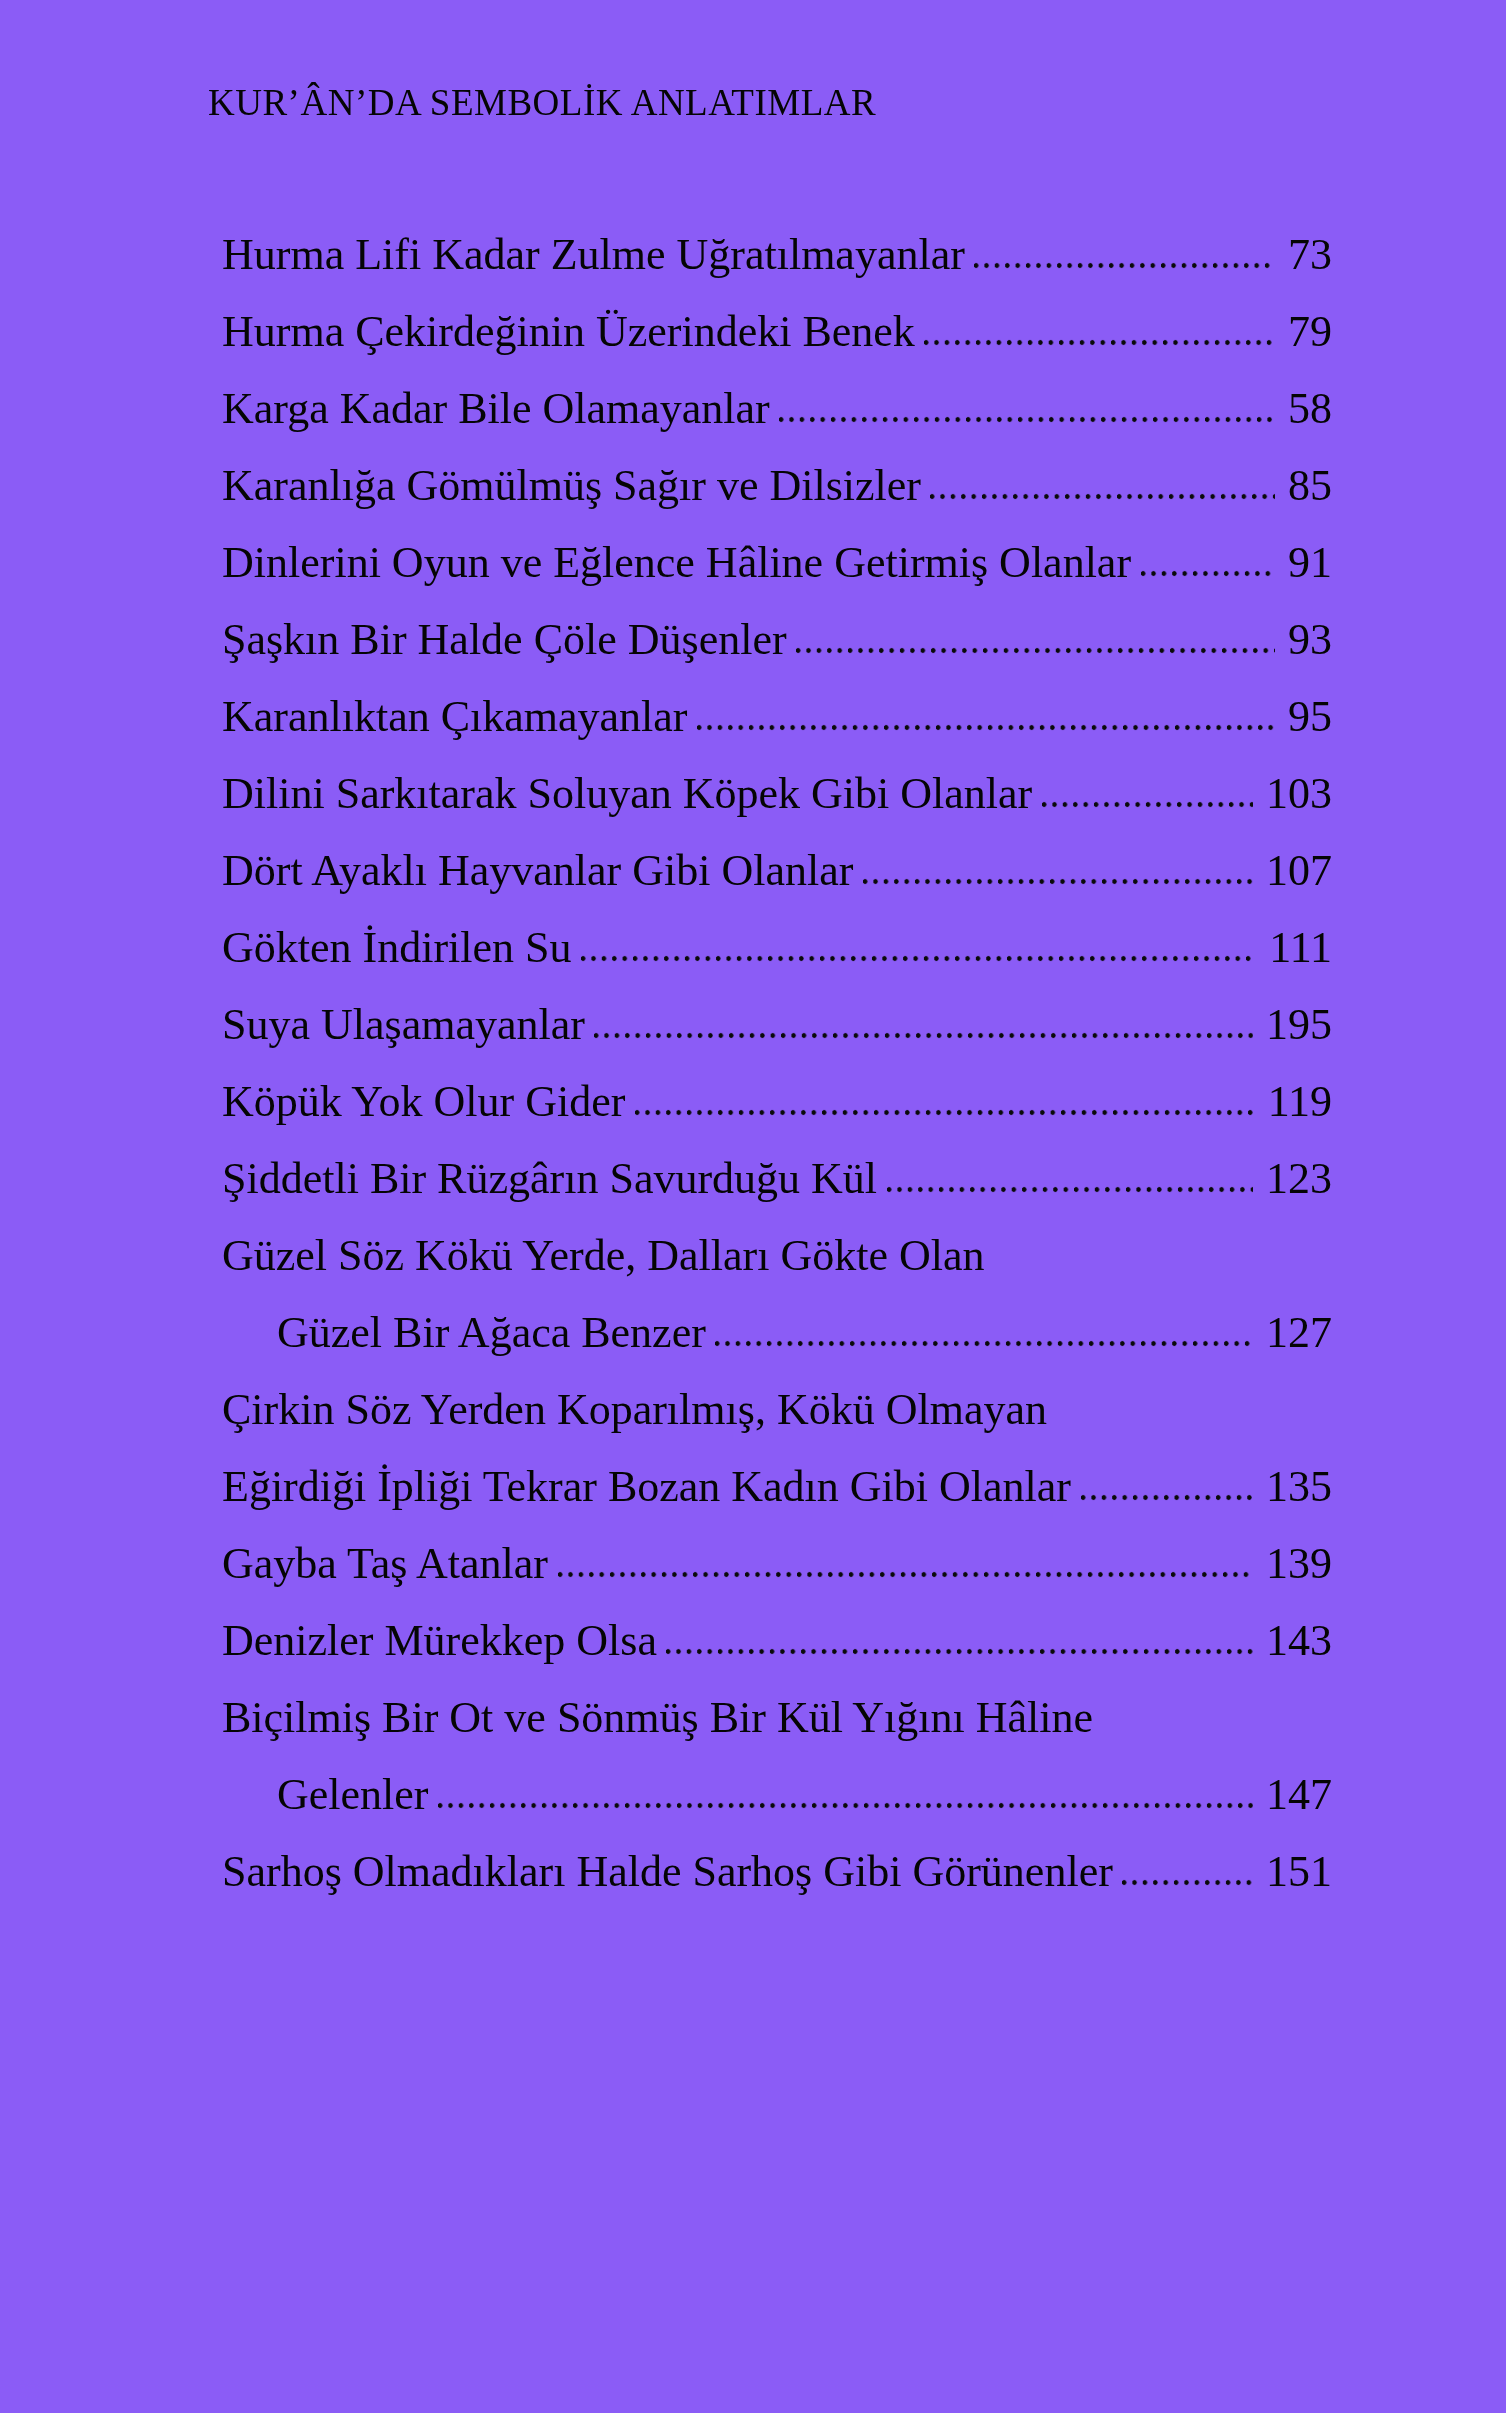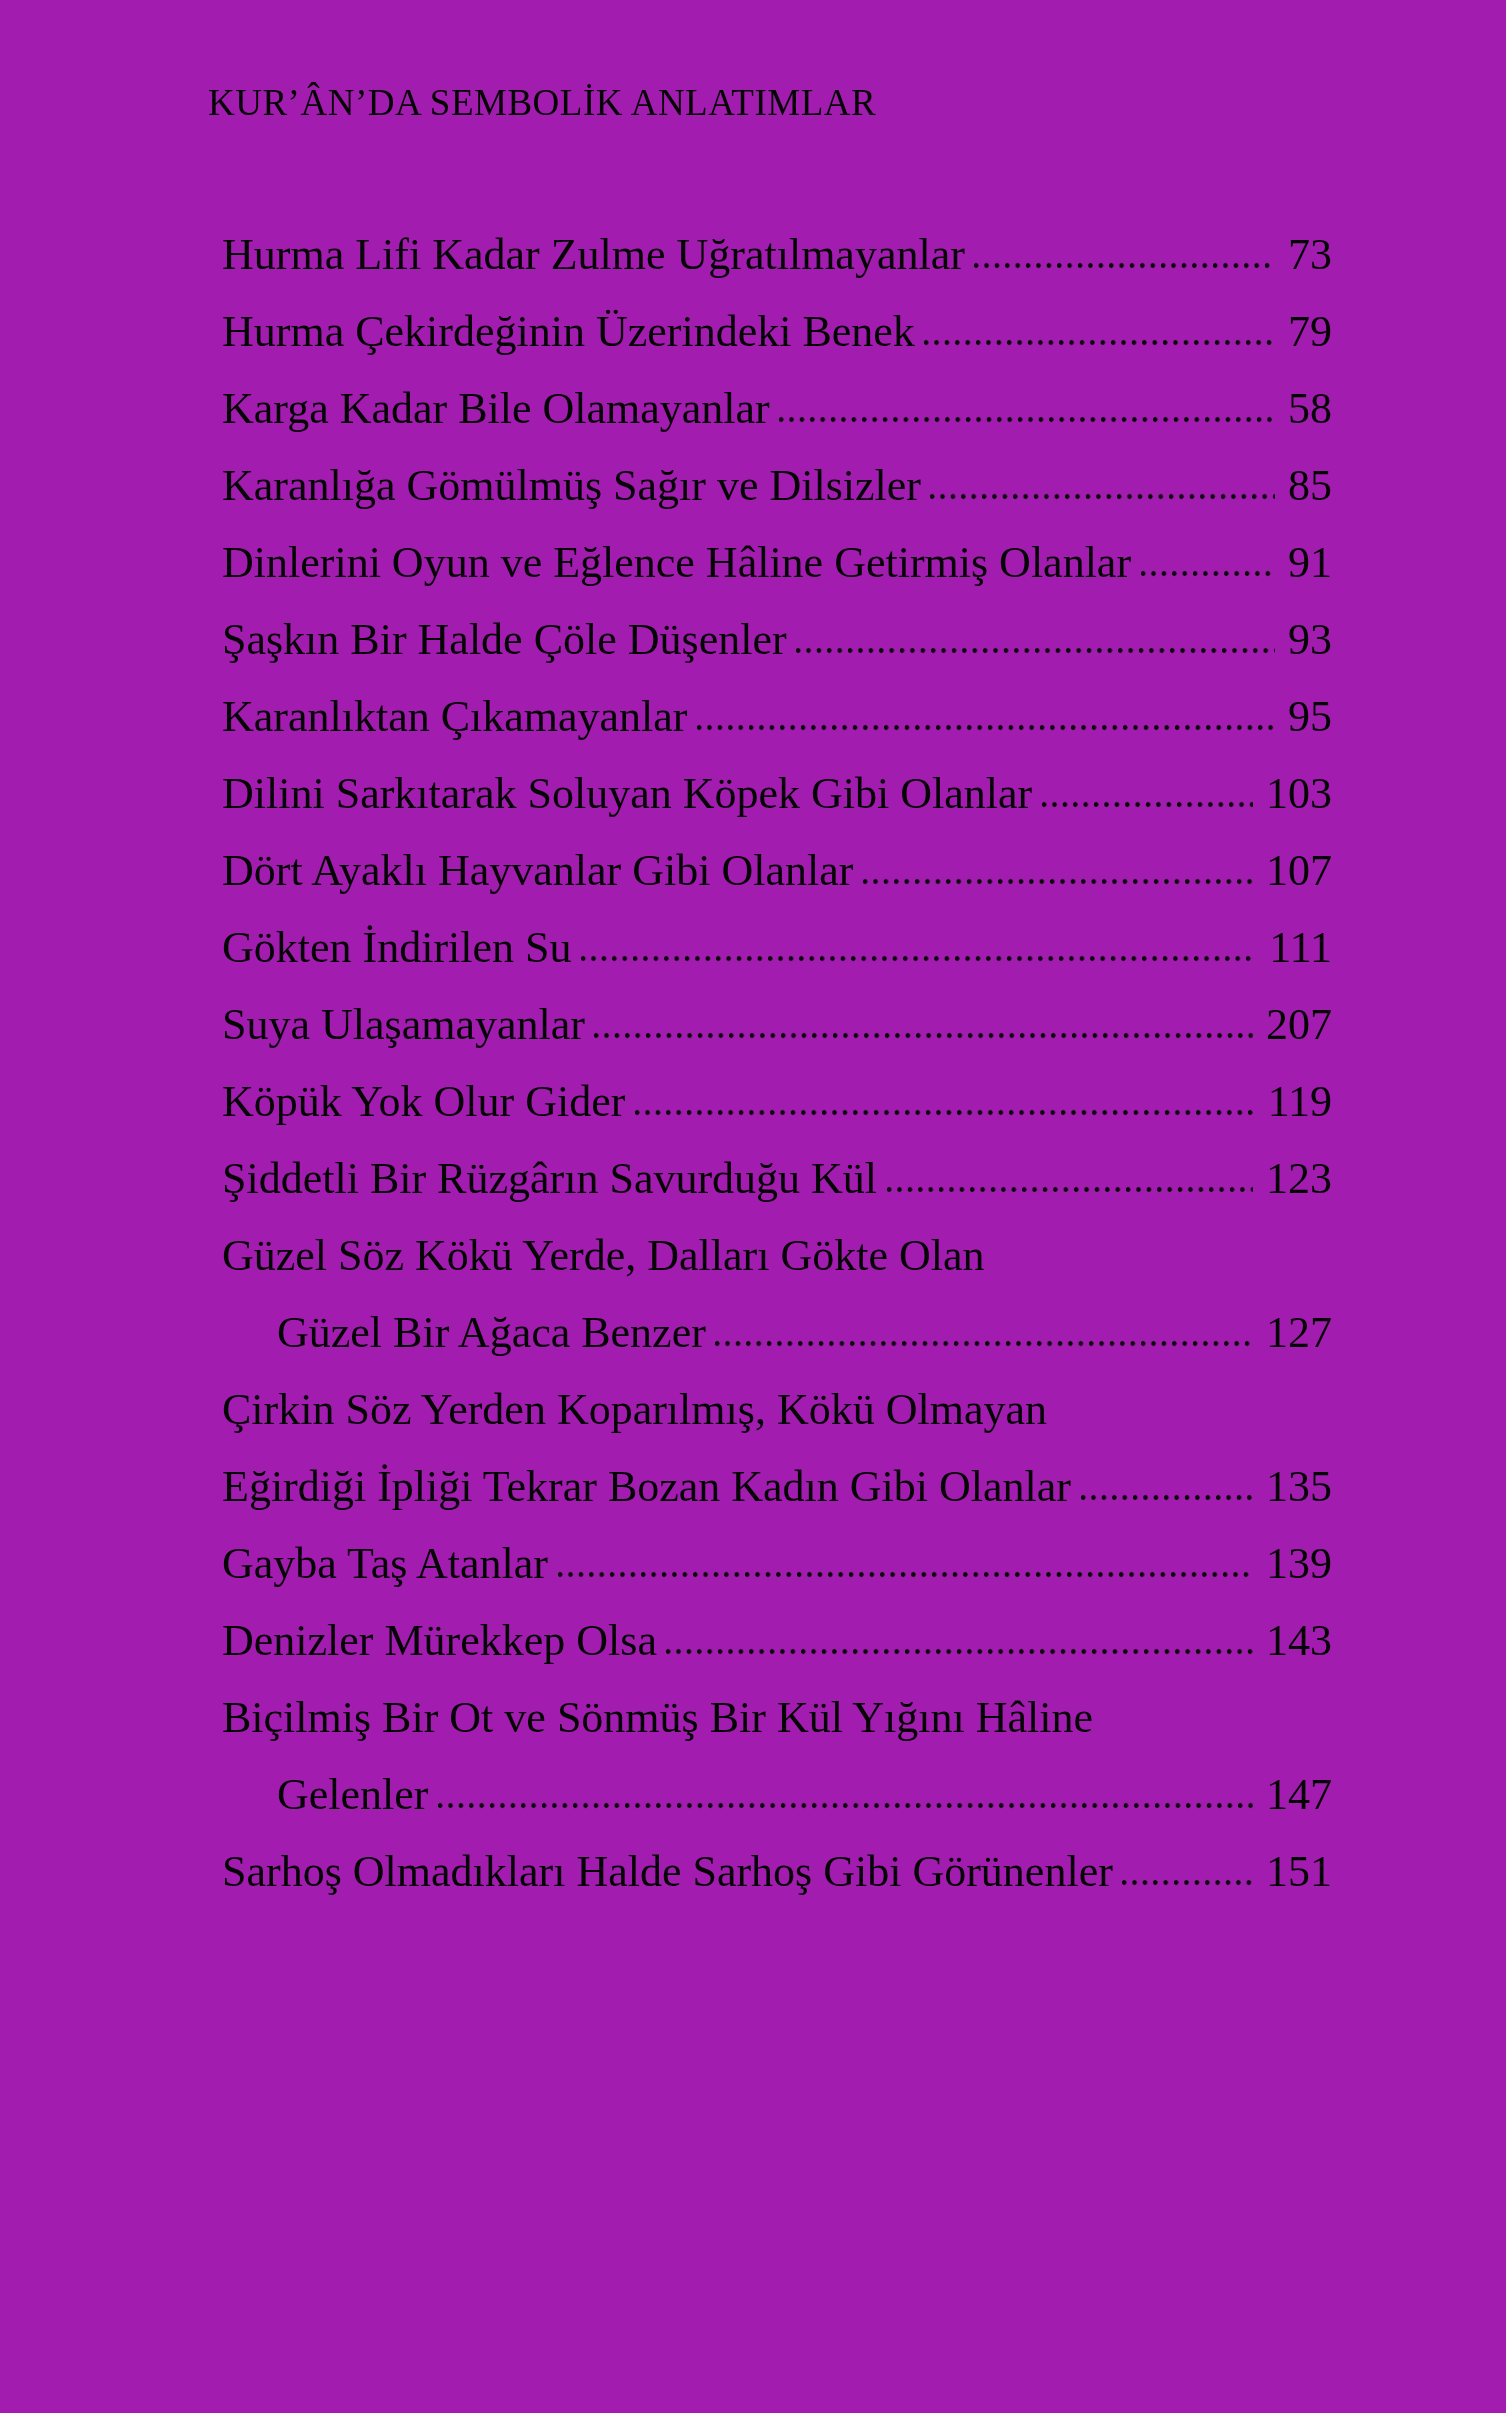--- a/index.html
+++ b/index.html
@@ -4,21 +4,21 @@
 <style>
   html, body {
     margin: 0;
     padding: 0;
     background: #ffffff;
   }
   .page {
     position: relative;
     width: 1507px;
     height: 2413px;
-    background: #a21caf;
+    background: #8b5cf6;
     color: #050505;
     font-family: "Liberation Serif", "DejaVu Serif", serif;
     overflow: hidden;
   }
   .running-head {
     position: absolute;
     left: 208px;
     top: 81px;
     font-size: 37px;
     letter-spacing: 0.5px;
@@ -115,21 +115,21 @@
     <span class="toc-page">107</span>
   </div>
       <div class="toc-row">
     <span class="toc-title">Gökten İndirilen Su</span>
     <span class="toc-dots"></span>
     <span class="toc-page">111</span>
   </div>
       <div class="toc-row">
     <span class="toc-title">Suya Ulaşamayanlar</span>
     <span class="toc-dots"></span>
-    <span class="toc-page">207</span>
+    <span class="toc-page">195</span>
   </div>
       <div class="toc-row">
     <span class="toc-title">Köpük Yok Olur Gider</span>
     <span class="toc-dots"></span>
     <span class="toc-page">119</span>
   </div>
       <div class="toc-row">
     <span class="toc-title">Şiddetli Bir Rüzgârın Savurduğu Kül</span>
     <span class="toc-dots"></span>
     <span class="toc-page">123</span>

